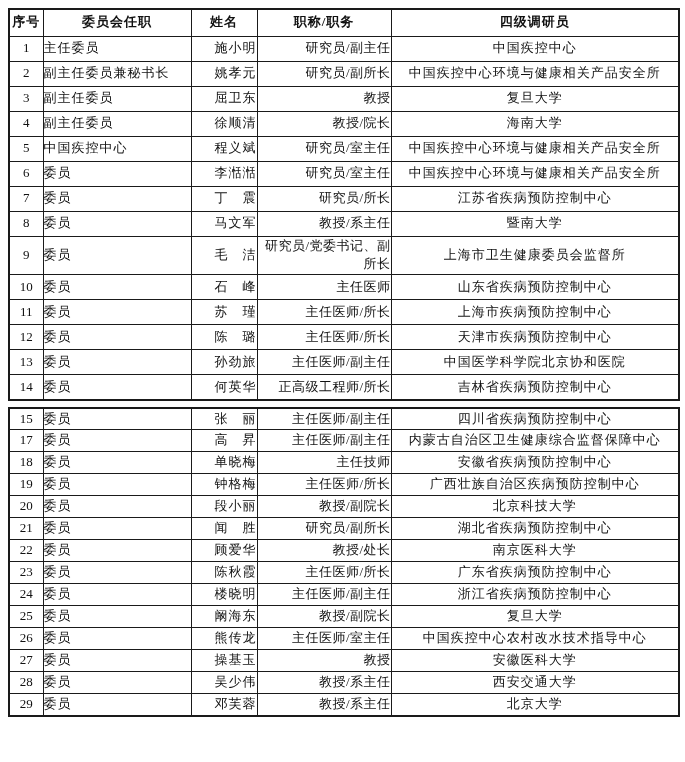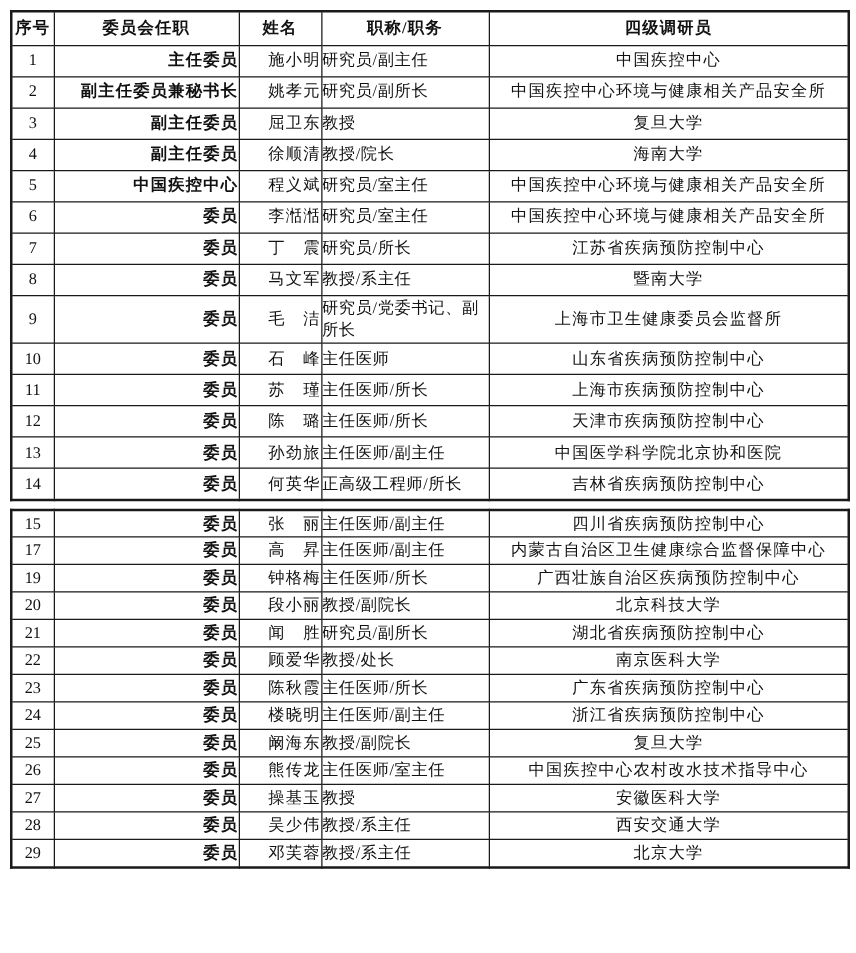--- a/index.html
+++ b/index.html
@@ -40,23 +40,23 @@
   }
   table.committee th {
     font-weight: bold;
     text-align: center;
     height: 27px;
     letter-spacing: 1px;
   }
   table.sec1 td { height: 25px; }
   table.sec2 td { height: 22px; }
   td.cell-no { text-align: center; }
-  td.cell-pos { text-align: right; padding-left: 9px; letter-spacing: 1px; font-weight: bold; }
+  td.cell-pos { text-align: left; padding-left: 9px; letter-spacing: 1px; }
   td.cell-name { text-align: right; padding-left: 9px; letter-spacing: 1px; }
-  td.cell-title { text-align: left; padding-left: 6px; padding-right: 4px; letter-spacing: 0.5px; }
+  td.cell-title { text-align: right; padding-left: 6px; padding-right: 4px; letter-spacing: 0.5px; }
   td.cell-org { text-align: center; padding-left: 8px; letter-spacing: 1px; }
   .section-gap { height: 6px; }
 </style>
 </head>
 <body>
 
 <div class="page">
 
   <table class="committee sec1">
     <colgroup>
@@ -196,20 +196,27 @@
     <td class="cell-org">四川省疾病预防控制中心</td>
   </tr>
         <tr>
     <td class="cell-no">17</td>
     <td class="cell-pos">委员</td>
     <td class="cell-name">高　昇</td>
     <td class="cell-title">主任医师/副主任</td>
     <td class="cell-org">内蒙古自治区卫生健康综合监督保障中心</td>
   </tr>
         <tr>
+    <td class="cell-no">18</td>
+    <td class="cell-pos">委员</td>
+    <td class="cell-name">单晓梅</td>
+    <td class="cell-title">主任技师</td>
+    <td class="cell-org">安徽省疾病预防控制中心</td>
+  </tr>
+        <tr>
     <td class="cell-no">19</td>
     <td class="cell-pos">委员</td>
     <td class="cell-name">钟格梅</td>
     <td class="cell-title">主任医师/所长</td>
     <td class="cell-org">广西壮族自治区疾病预防控制中心</td>
   </tr>
         <tr>
     <td class="cell-no">20</td>
     <td class="cell-pos">委员</td>
     <td class="cell-name">段小丽</td>

